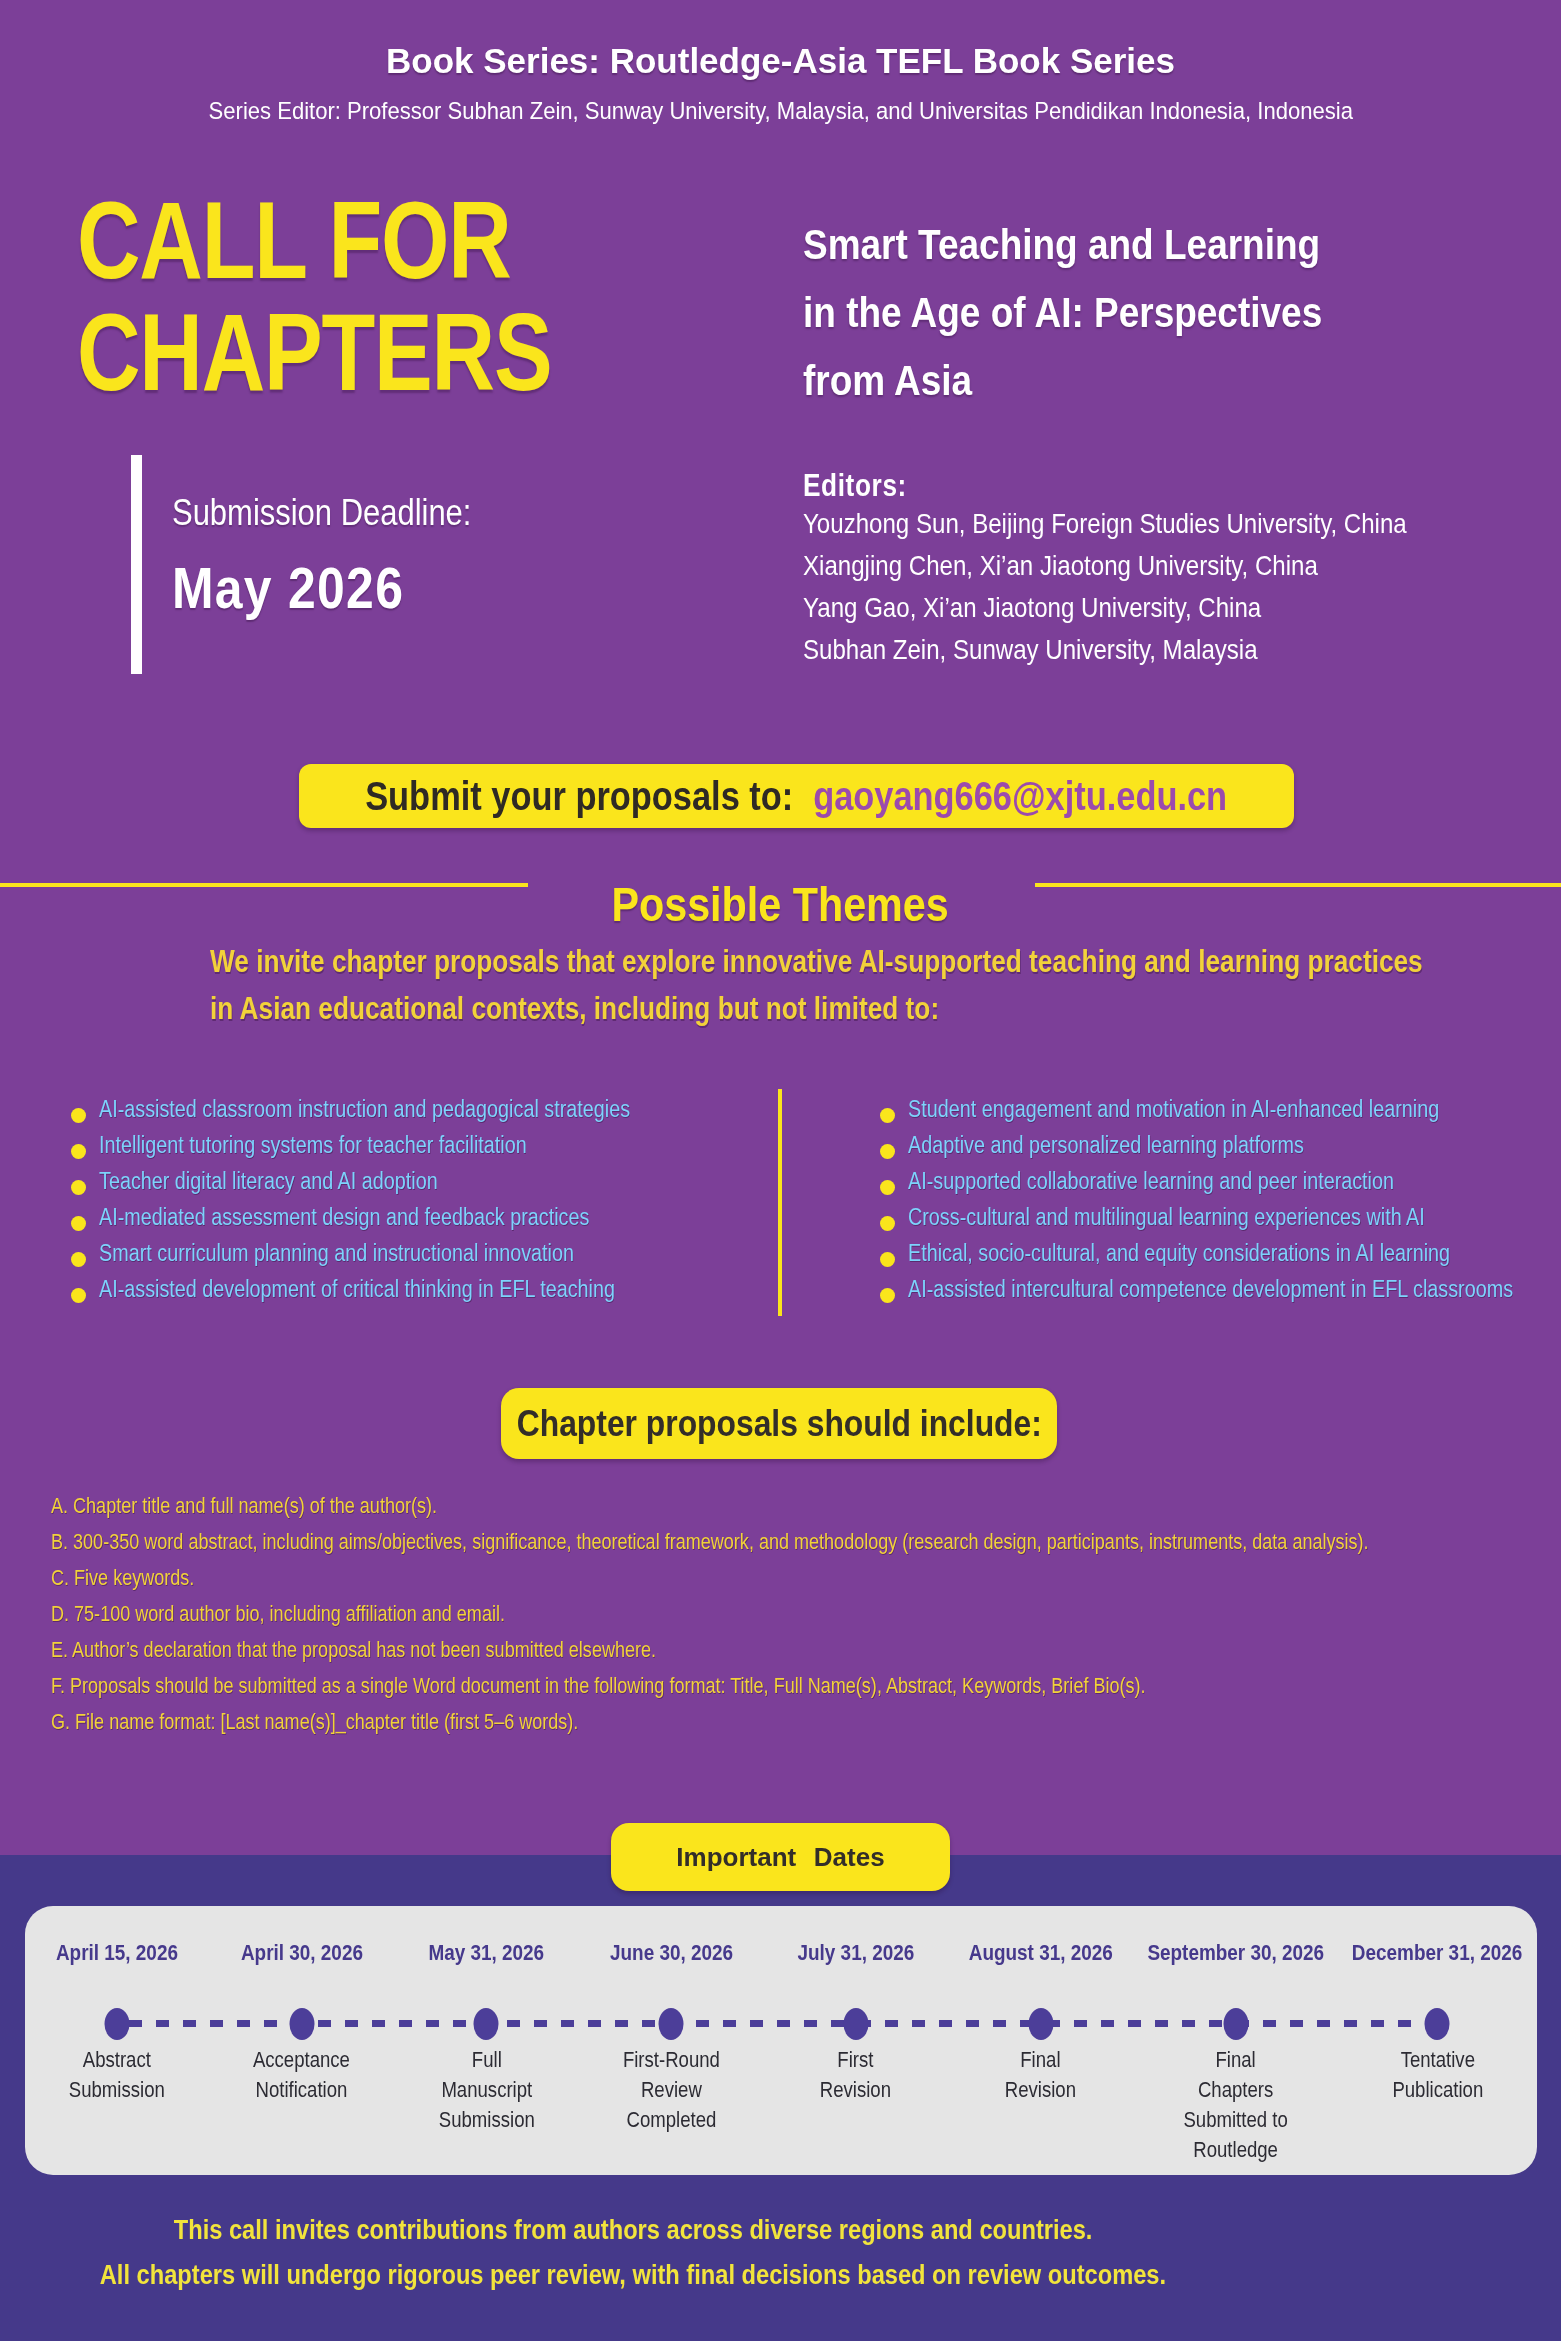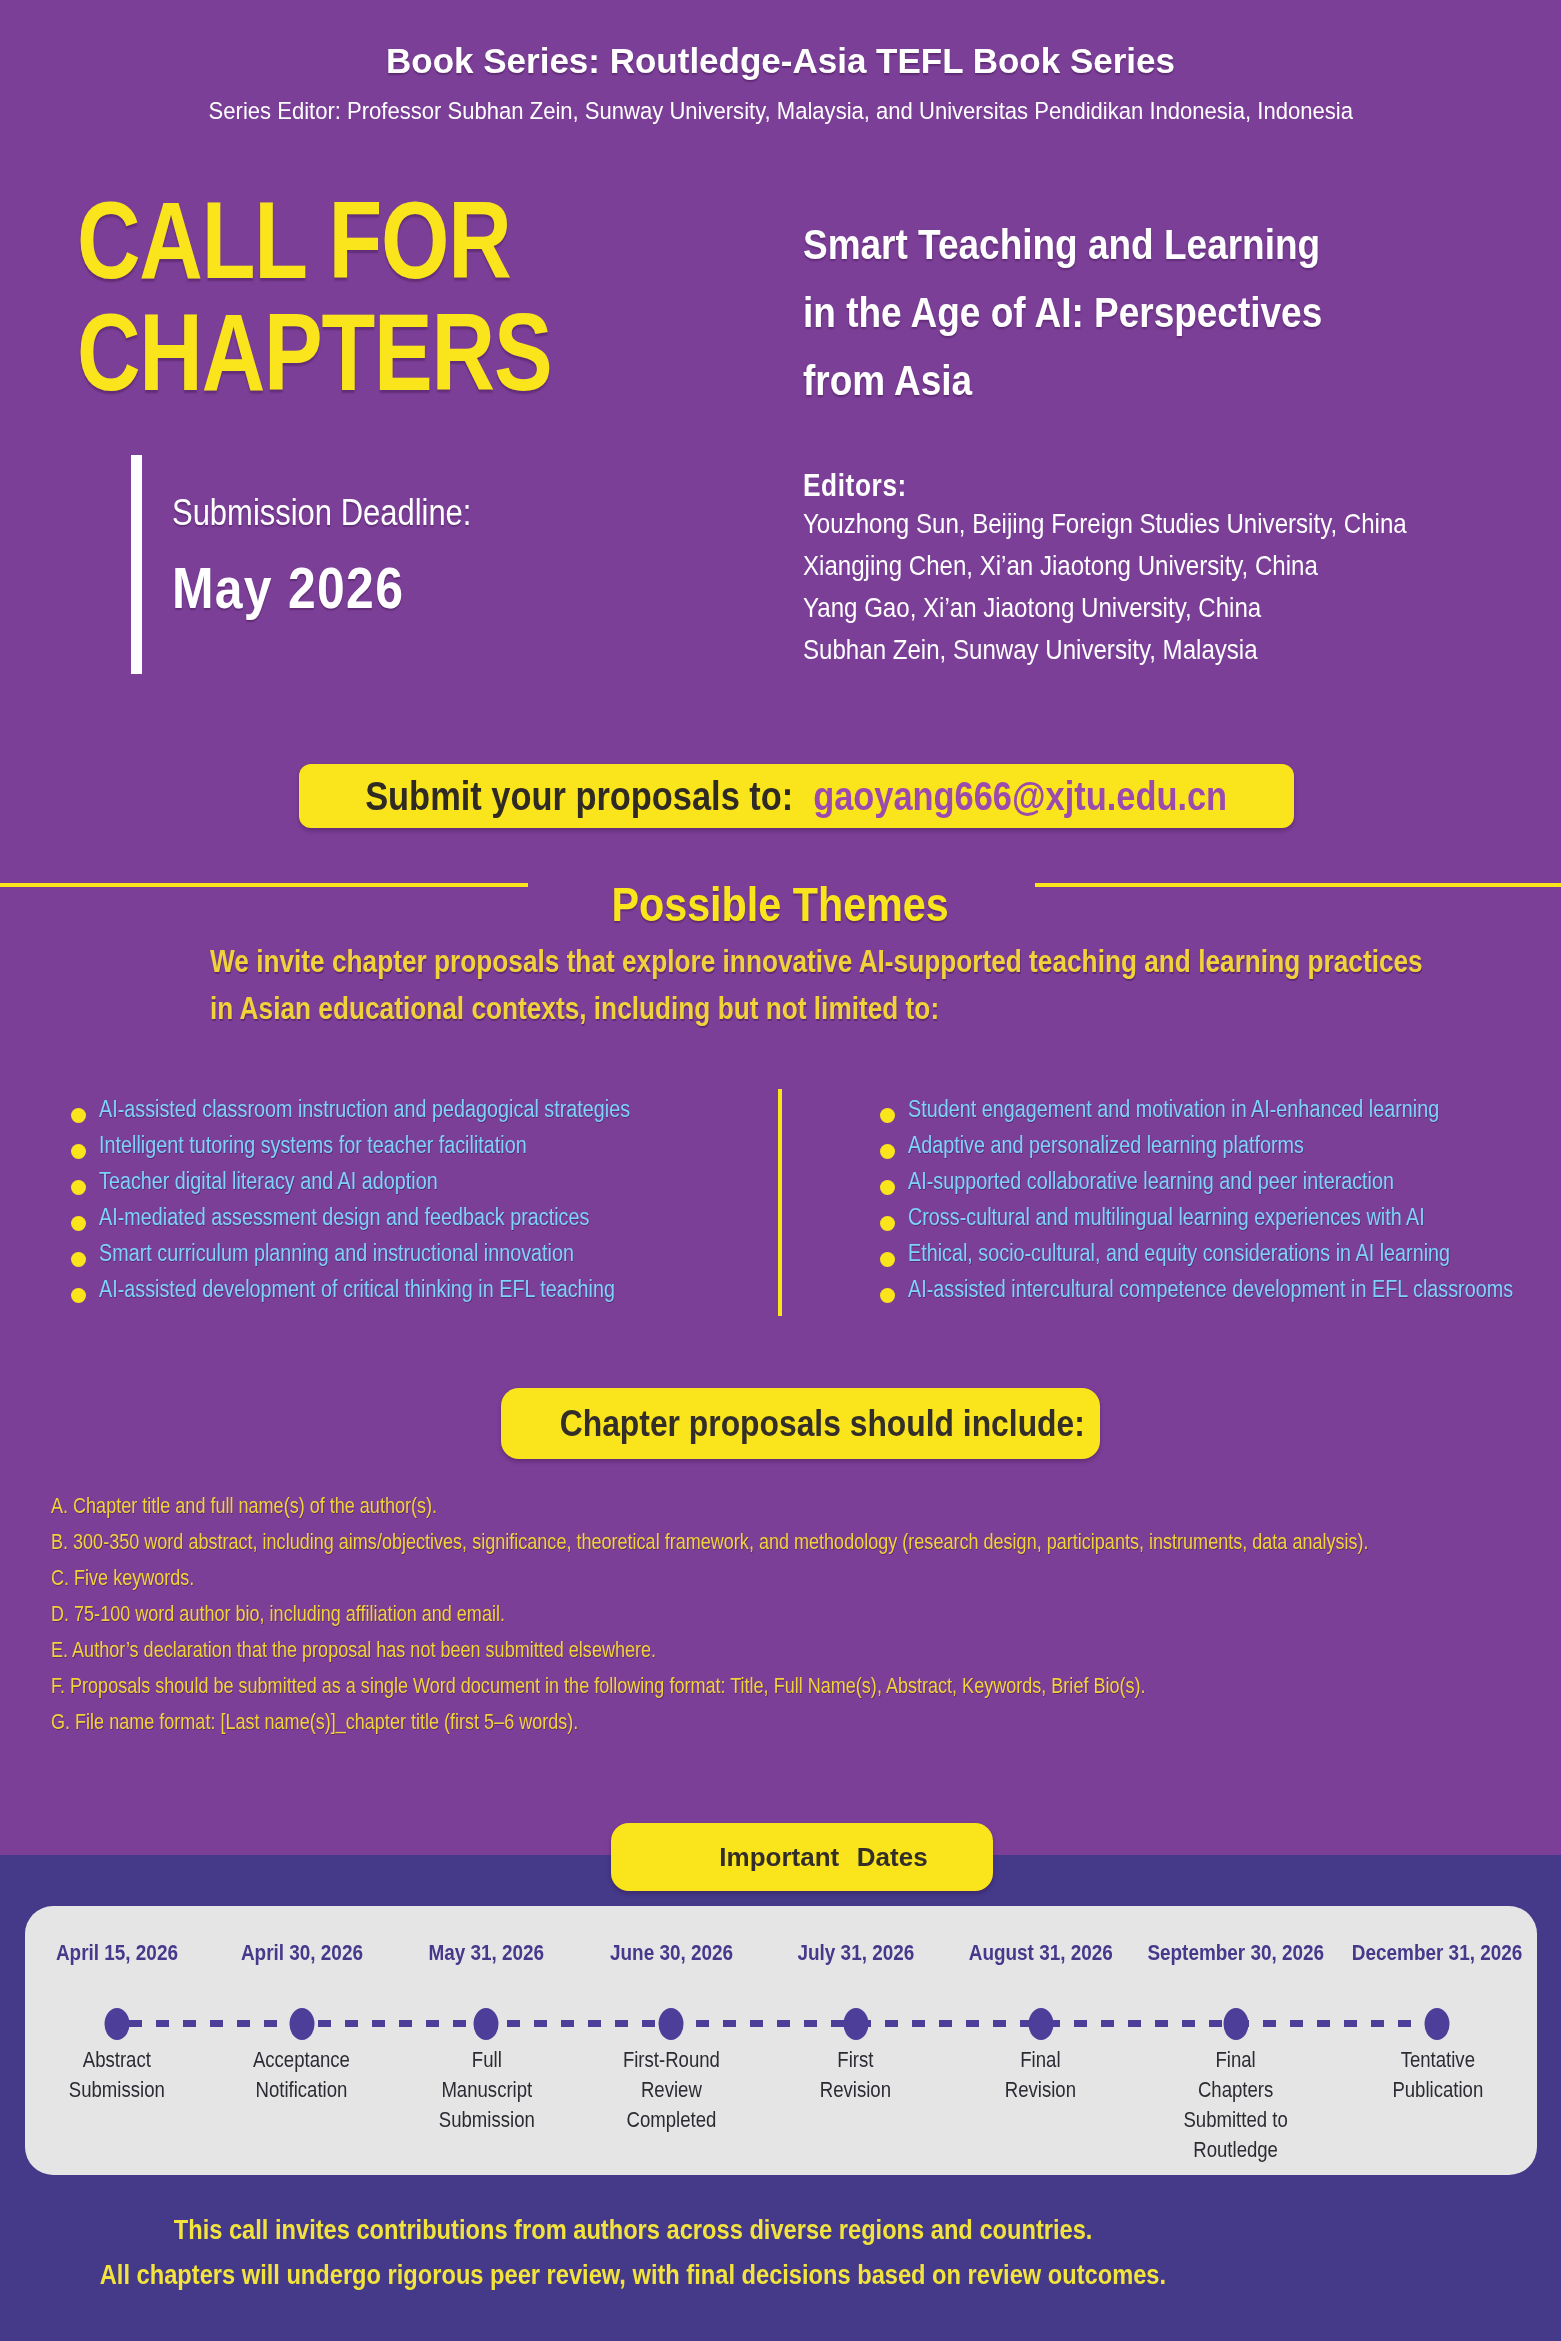--- a/index.html
+++ b/index.html
@@ -52,21 +52,21 @@
 
   .bullets{position:absolute;margin:0;padding:0;list-style:none;top:1087px;}
   .bullets.bl{left:71px;}
   .bullets.br{left:880px;}
   .bullets li{display:flex;align-items:flex-end;height:36px;font-size:23px;color:#7dd3fc;
               text-shadow:0.7px 0.7px 0.7px rgba(60,20,70,.5);}
   .dot{flex:0 0 auto;width:15px;height:15px;border-radius:50%;background:#fae51c;margin-right:12.6px;}
   .bullets-divider{position:absolute;left:778px;top:1089px;width:3.7px;height:227px;background:#fae51c;}
 
   .badge{background:#fae51c;border-radius:18px;display:flex;align-items:center;justify-content:center;
-         color:#332e29;font-weight:700;box-shadow:0 2.2px 4.5px rgba(40,10,50,.3);padding-left:43px;}
+         color:#332e29;font-weight:700;box-shadow:0 2.2px 4.5px rgba(40,10,50,.3);}
   .proposals-badge{position:absolute;left:501px;top:1388px;width:556px;height:71px;font-size:37px;}
 
   .pitems{position:absolute;left:51px;top:1488px;color:#f2d23a;font-size:22px;font-weight:400;
           text-shadow:0.7px 0.7px 0.7px rgba(60,20,70,.5);}
   .pitem{height:36px;line-height:36px;}
 
   .bottom-band{position:absolute;left:0;top:1855px;width:1561px;height:487px;background:#45398a;}
   .dates-badge{position:absolute;left:611px;top:1823px;width:339px;height:68px;font-size:26px;word-spacing:10.4px;}
 
   .timeline-panel{position:absolute;left:24.5px;top:1906px;width:1512px;height:269px;background:#e5e5e5;

